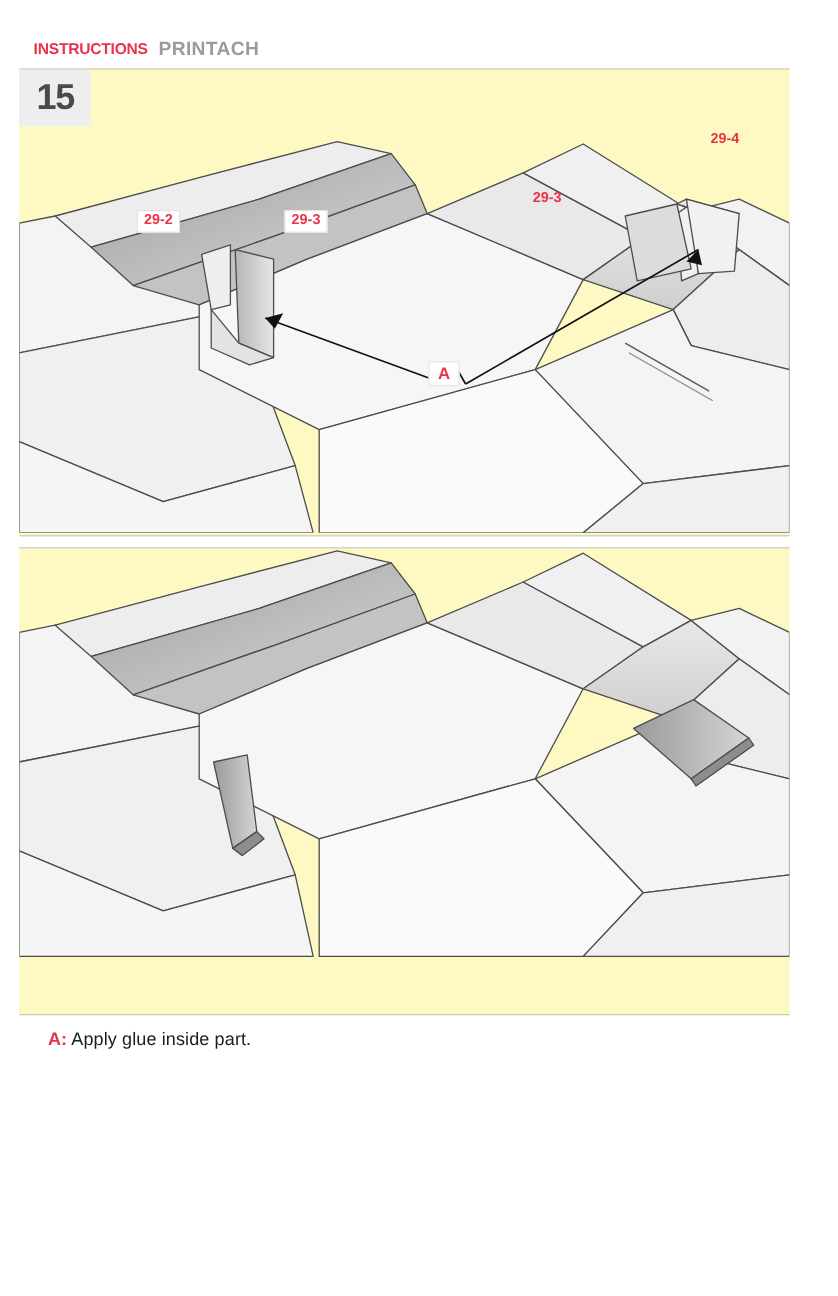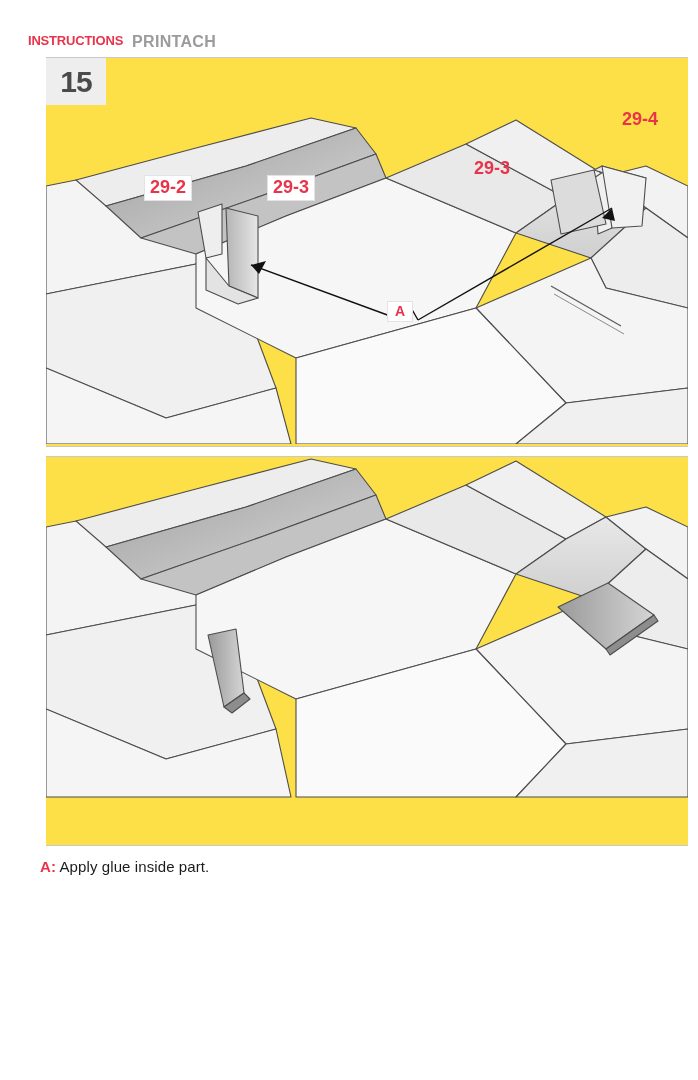--- a/index.html
+++ b/index.html
@@ -40,26 +40,26 @@
   .header .brand {
     color: #9b9b9b;
     font-size: 16px;
     font-weight: bold;
     letter-spacing: 0.3px;
   }
 
   
   .panel {
     position: absolute;
-    left: 46px;
+    left: 16px;
     width: 642px;
     border-top: 1.4px solid #c9c9c9;
     border-bottom: 1.4px solid #c9c9c9;
     overflow: hidden;
-    background: #fde047;
+    background: #fef9c3;
   }
   #panel-top { top: 57px; height: 388px; }
   #panel-bottom { top: 456px; height: 388px; }
 
   .panel svg { display: block; }
 
   
   .step-box {
     position: absolute;
     left: 0px;
@@ -77,21 +77,21 @@
     color: #4a4a4a;
     letter-spacing: -1px;
     line-height: 1;
   }
 
   
   .callout {
     position: absolute;
     background: #ffffff;
     color: #e8344a;
-    font-size: 18px;
+    font-size: 12px;
     font-weight: bold;
     padding: 1px 5px 2px 5px;
     border: 1px solid #e3e3e3;
     line-height: 1.15;
     white-space: nowrap;
   }
   .callout.plain {
     border: none;
     background: transparent;
     padding: 0;

